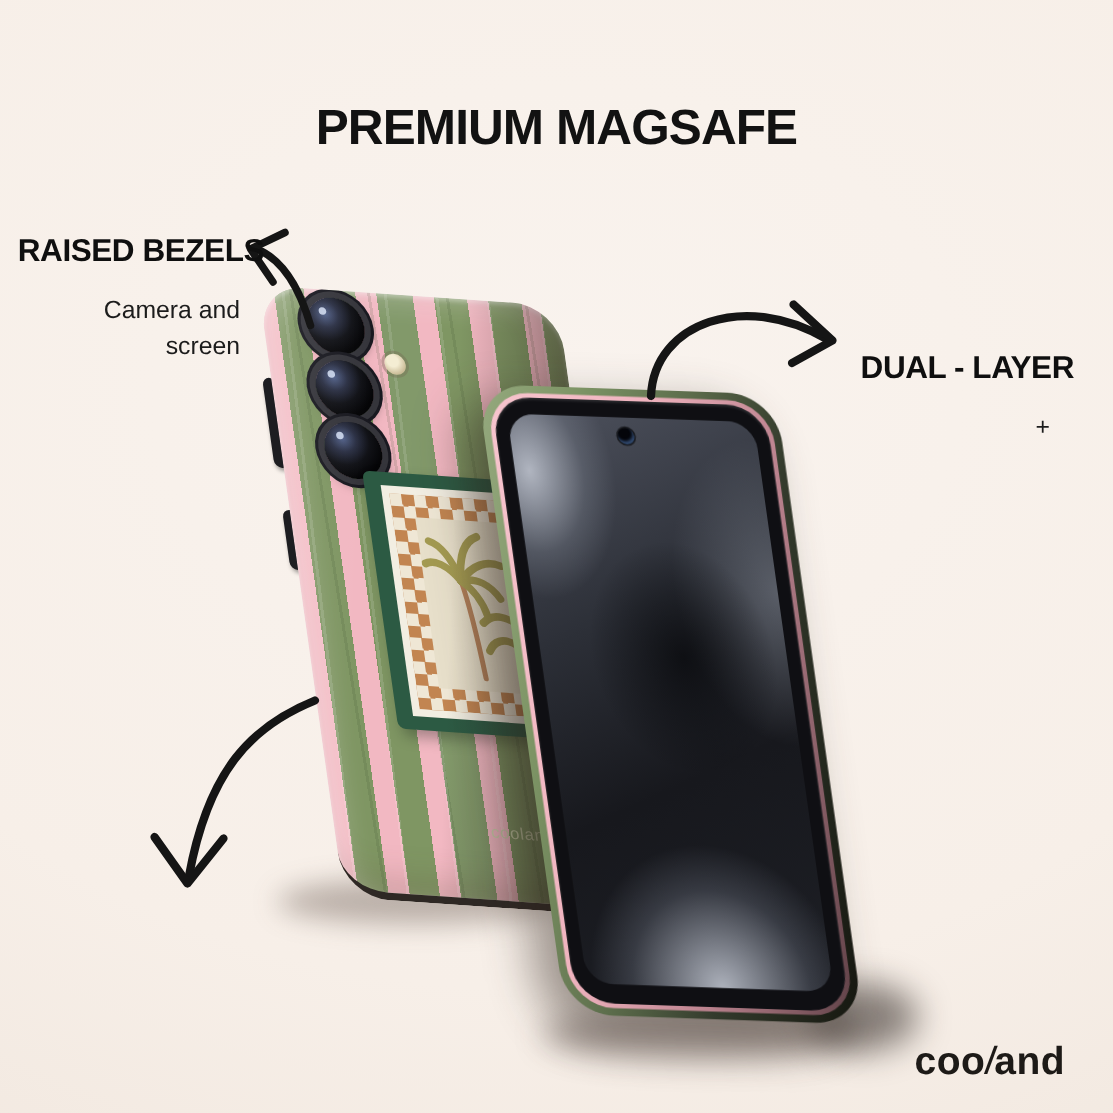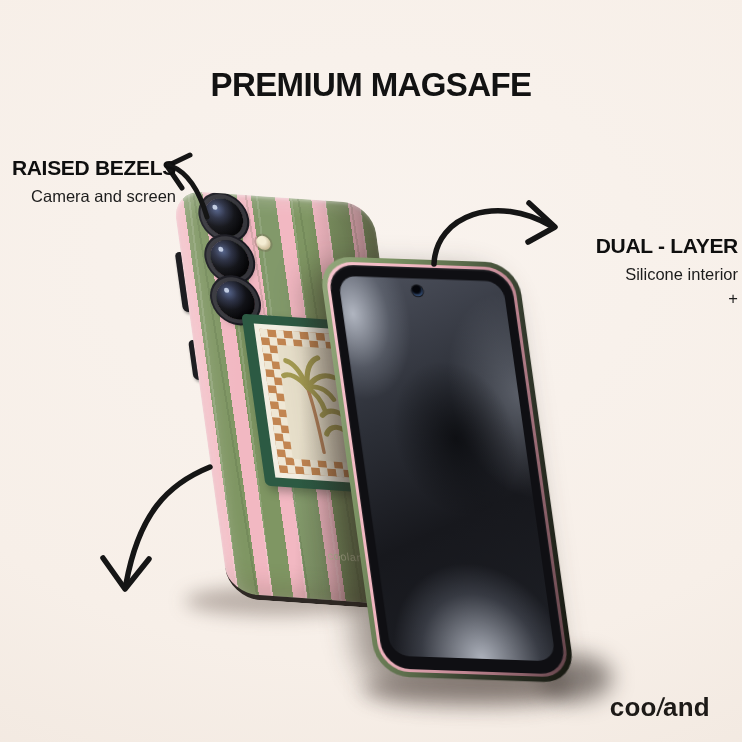--- a/index.html
+++ b/index.html
@@ -7,23 +7,23 @@
     position:relative;width:742px;height:742px;overflow:hidden;
     background:radial-gradient(120% 90% at 50% 35%, #f9f3ee 0%, #f7efe8 60%, #f0e6dd 100%);
     font-family:"Liberation Sans", sans-serif;color:#141414;
   }
   
   .title{position:absolute;top:44px;left:0;width:100%;text-align:center;
     font-size:33px;font-weight:800;letter-spacing:-0.6px;color:#121212;}
   
   .co{position:absolute;text-align:right;z-index:6;}
   .co h2{margin:0 0 5px;font-size:21px;font-weight:800;letter-spacing:-0.3px;color:#0f0f0f;}
-  .co p{margin:0;font-size:16.5px;line-height:23.5px;font-weight:400;color:#1c1c1c;}
+  .co p{margin:16px;font-size:16.5px;line-height:23.5px;font-weight:400;color:#1c1c1c;}
   #co-bezels{left:10px;top:156px;width:166px;}
-  #co-dual{left:566px;top:234px;width:172px;}
+  #co-dual{left:544px;top:234px;width:172px;}
   #co-warranty{left:29px;top:602px;width:221px;}
   
   .logo{position:absolute;right:32px;bottom:19px;font-size:26px;font-weight:600;
     letter-spacing:0.3px;color:#1d1a17;z-index:6;}
   .logo .slash{display:inline-block;font-style:italic;transform:skewX(-10deg);font-weight:500;}
   
   .gshadow{position:absolute;border-radius:50%;z-index:1;}
   #shadow-left{left:185px;top:586px;width:185px;height:30px;background:rgba(72,54,46,0.35);filter:blur(9px);}
   #shadow-right{left:362px;top:672px;width:212px;height:34px;background:rgba(58,44,38,0.42);filter:blur(10px);}
   #shadow-right-corner{left:538px;top:655px;width:74px;height:46px;background:rgba(28,20,16,0.5);filter:blur(11px);}
@@ -164,20 +164,19 @@
     </g>
   </svg>
 
   <div class="co" id="co-bezels">
     <h2>RAISED BEZELS</h2>
     <p>Camera and screen</p>
   </div>
 
   <div class="co" id="co-dual">
     <h2>DUAL - LAYER</h2>
-    <p>Silicone interior</p>
     <p>+</p>
   </div>
 
 
   <div class="logo"><span>coo</span><span class="slash">l</span><span>and</span></div>
 
 </div>
 
 </body></html>

